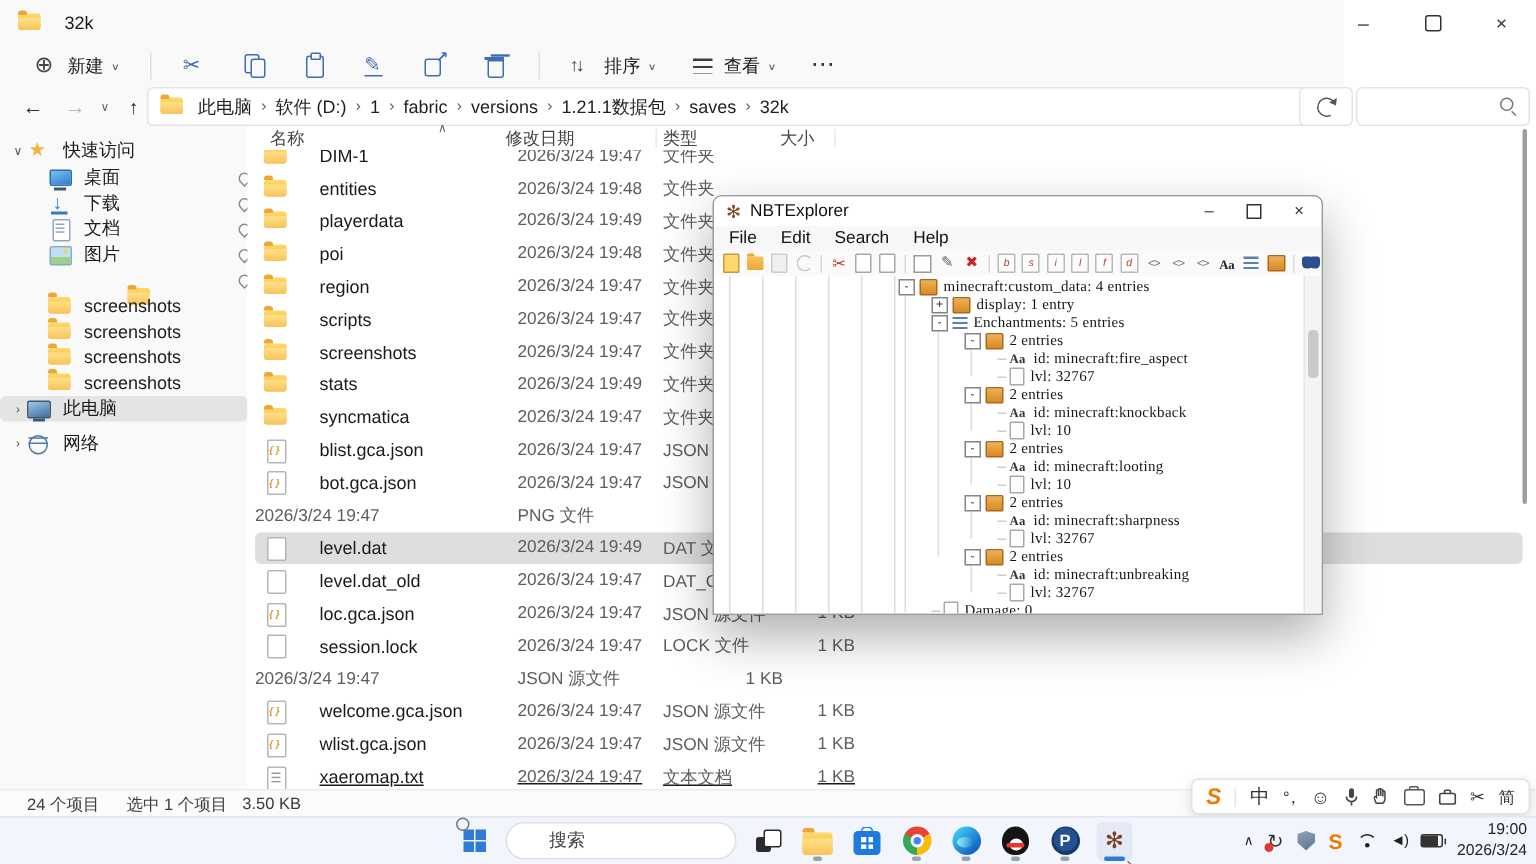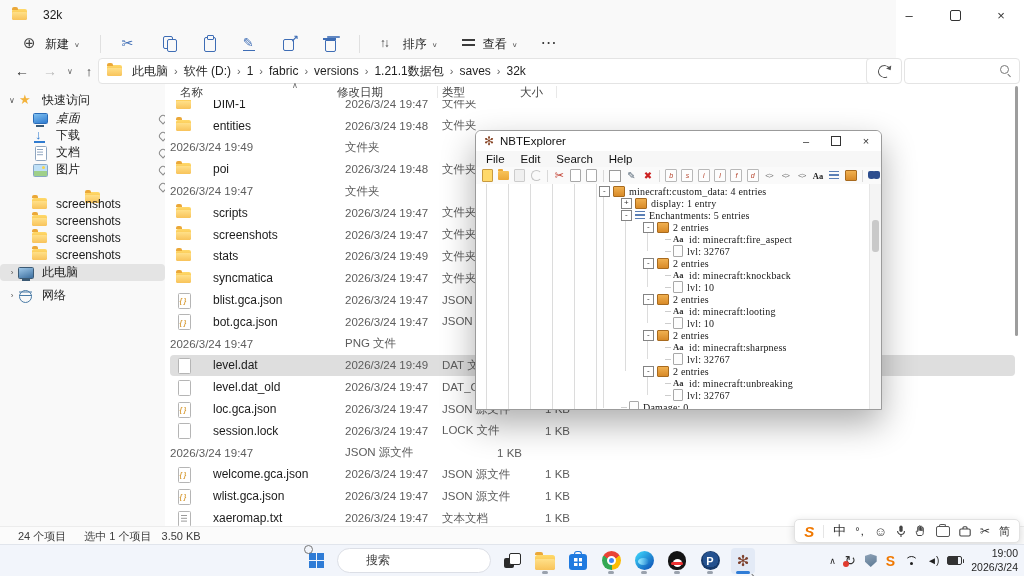--- a/index.html
+++ b/index.html
@@ -285,21 +285,21 @@
     </div>
   </div>
   <div class="divline"></div>
 
   <div class="sidebar" id="sidebar">
       <div class="srow" style="top: 8px;">
         <span class="schev">∨</span>
         <span class="sic ic-star"></span>
         <span class="slabel">快速访问</span>
       </div>
-      <div class="srow ind1" style="top: 26px; font-style: italic;">
+      <div class="srow ind1" style="top: 26px;">
         <span class="schev"></span>
         <span class="sic ic-desktop"></span>
         <span class="slabel">桌面</span>
         <span class="pin"></span>
       </div>
       <div class="srow ind1" style="top: 43px;">
         <span class="schev"></span>
         <span class="sic ic-download"></span>
         <span class="slabel">下载</span>
         <span class="pin"></span>
@@ -391,36 +391,48 @@
             <span class="fic">
               <i class="folder16"></i>
             </span>
             <span>entities</span>
           </span>
           <span class="fdate">2026/3/24 19:48</span>
           <span class="ftype">文件夹</span>
           <span class="fsize"></span>
         </div>
         <div class="frow" style="top: 43.6px;">
+          <span class="fnamecell">
+            <span class="fic">
+              <i class="folder16"></i>
+            </span>
+            <span>playerdata</span>
+          </span>
           <span class="fdate">2026/3/24 19:49</span>
           <span class="ftype">文件夹</span>
           <span class="fsize"></span>
         </div>
         <div class="frow" style="top: 65.4px;">
           <span class="fnamecell">
             <span class="fic">
               <i class="folder16"></i>
             </span>
             <span>poi</span>
           </span>
           <span class="fdate">2026/3/24 19:48</span>
           <span class="ftype">文件夹</span>
           <span class="fsize"></span>
         </div>
         <div class="frow" style="top: 87.2px;">
+          <span class="fnamecell">
+            <span class="fic">
+              <i class="folder16"></i>
+            </span>
+            <span>region</span>
+          </span>
           <span class="fdate">2026/3/24 19:47</span>
           <span class="ftype">文件夹</span>
           <span class="fsize"></span>
         </div>
         <div class="frow" style="top: 109px;">
           <span class="fnamecell">
             <span class="fic">
               <i class="folder16"></i>
             </span>
             <span>scripts</span>
@@ -553,21 +565,21 @@
           <span class="fnamecell">
             <span class="fic">
               <i class="doc json"></i>
             </span>
             <span>wlist.gca.json</span>
           </span>
           <span class="fdate">2026/3/24 19:47</span>
           <span class="ftype">JSON 源文件</span>
           <span class="fsize">1 KB</span>
         </div>
-        <div class="frow" style="top: 414.2px;">
+        <div class="frow" style="top: 414.2px; text-decoration: underline;">
           <span class="fnamecell">
             <span class="fic">
               <i class="doc text"></i>
             </span>
             <span>xaeromap.txt</span>
           </span>
           <span class="fdate">2026/3/24 19:47</span>
           <span class="ftype">文本文档</span>
           <span class="fsize">1 KB</span>
         </div>

